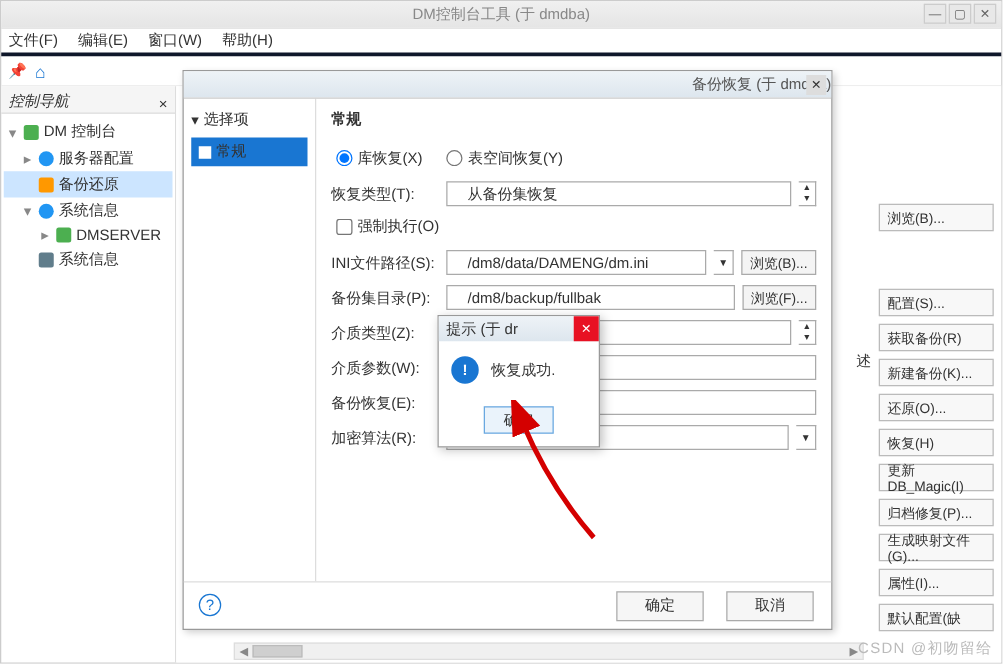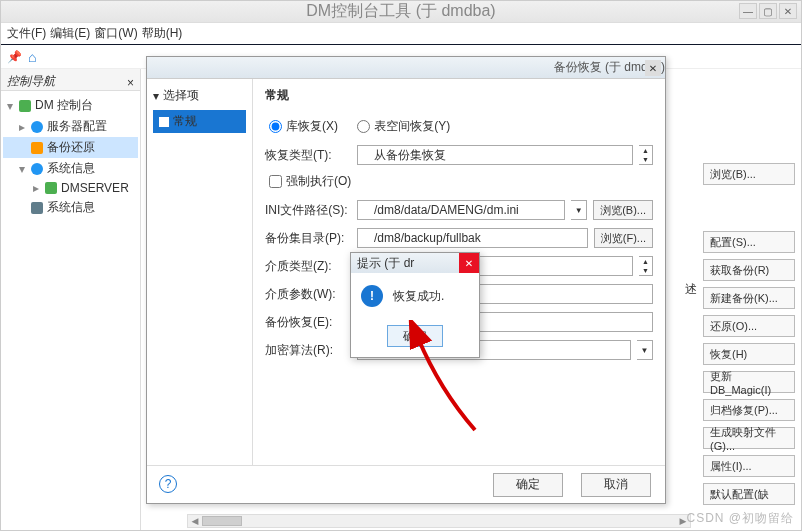--- a/index.html
+++ b/index.html
@@ -1,22 +1,22 @@
 <!DOCTYPE html>
 <html><head>
 <meta charset="utf-8">
 <style>
 *{box-sizing:border-box;margin:0;padding:0;font-family:"Microsoft YaHei",Arial,sans-serif;font-size:12px;color:#333}
 body{background:#f5f5f5;width:802px;height:531px;overflow:hidden;position:relative}
 .main-window{width:802px;height:531px;background:#fff;border:1px solid #ccc;position:relative}
 .titlebar{height:22px;background:linear-gradient(#f0f0f0,#e5e5e5);display:flex;align-items:center;justify-content:center;border-bottom:1px solid #ddd;position:relative}
-.titlebar .title{color:#888;font-size:16px}
+.titlebar .title{color:#888;font-size:12px}
 .win-btns{position:absolute;right:4px;top:2px;display:flex;gap:2px}
 .win-btn{width:18px;height:16px;background:#e8e8e8;border:1px solid #ccc;display:flex;align-items:center;justify-content:center;font-size:10px;color:#666;cursor:pointer}
-.menubar{height:22px;display:flex;align-items:center;padding:0 6px;gap:4px;border-bottom:1px solid #0f172a}
+.menubar{height:22px;display:flex;align-items:center;padding:0 6px;gap:16px;border-bottom:3px solid #0f172a}
 .menubar span{cursor:pointer}
 .toolbar{height:24px;display:flex;align-items:center;padding:0 6px;gap:6px;border-bottom:1px solid #eee}
 .toolbar .home-icon{color:#1976d2;font-size:14px}
 .body-area{display:flex;height:calc(100% - 68px)}
 .nav-panel{width:140px;border-right:1px solid #ddd;display:flex;flex-direction:column}
 .nav-header{height:22px;background:#f5f5f5;border-bottom:1px solid #ddd;display:flex;align-items:flex-end;justify-content:space-between;padding:0 6px;font-style:italic;color:#666}
 .nav-header .x{font-style:normal;cursor:pointer}
 .tree{padding:4px 2px;font-size:12px}
 .tree .row{display:flex;align-items:center;gap:4px;padding:2px 2px;cursor:pointer;white-space:nowrap}
 .tree .row.sel{background:#cce5ff}

